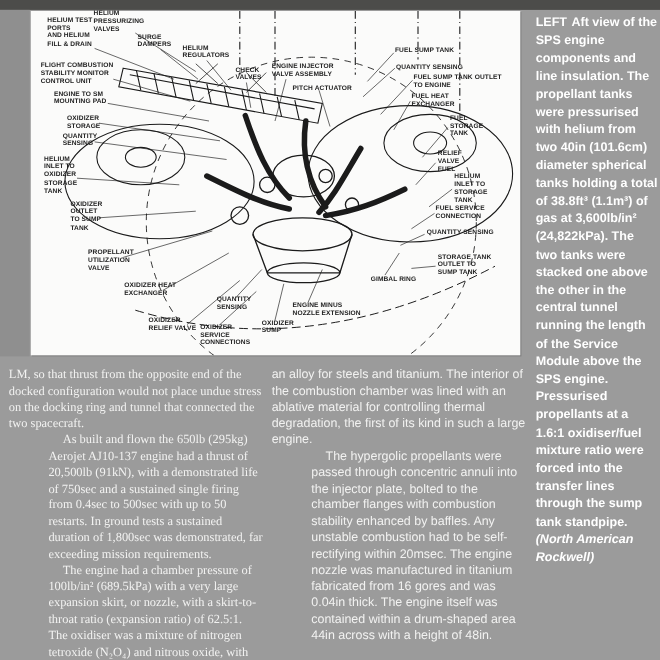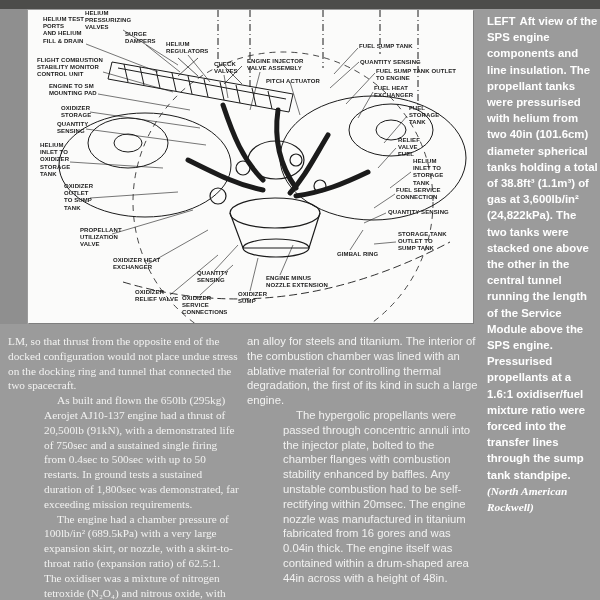--- a/index.html
+++ b/index.html
@@ -19,21 +19,21 @@
   .dlabel{
     position:absolute;color:#1b1b1b;
     font:700 6px/7.2px "Liberation Sans",sans-serif;
     letter-spacing:.1px;white-space:pre-line;
   }
   .sidebar{
     position:absolute;left:487px;top:13px;width:112px;
     color:#ffffff;font:700 11.4px/16.2px "Liberation Sans",sans-serif;
   }
   .sidebar .lead{font-weight:700;margin-right:4px;text-align:right;}
-  .sidebar .credit{font-style:italic;font-weight:700;font-family:Liberation Serif, serif;}
+  .sidebar .credit{font-style:italic;font-weight:700;}
   .col{
     position:absolute;top:334px;color:#f2f2f1;
     font:400 11.3px/14.8px "Liberation Sans",sans-serif;
   }
   .col-left{left:8px;width:232px;font-family:Liberation Serif, serif;}
   .col-right{left:247px;width:231px;}
   .col p{margin:0;}
   .col p.indent{text-indent:13px;margin-left:36px;}
 </style>
 </head>

